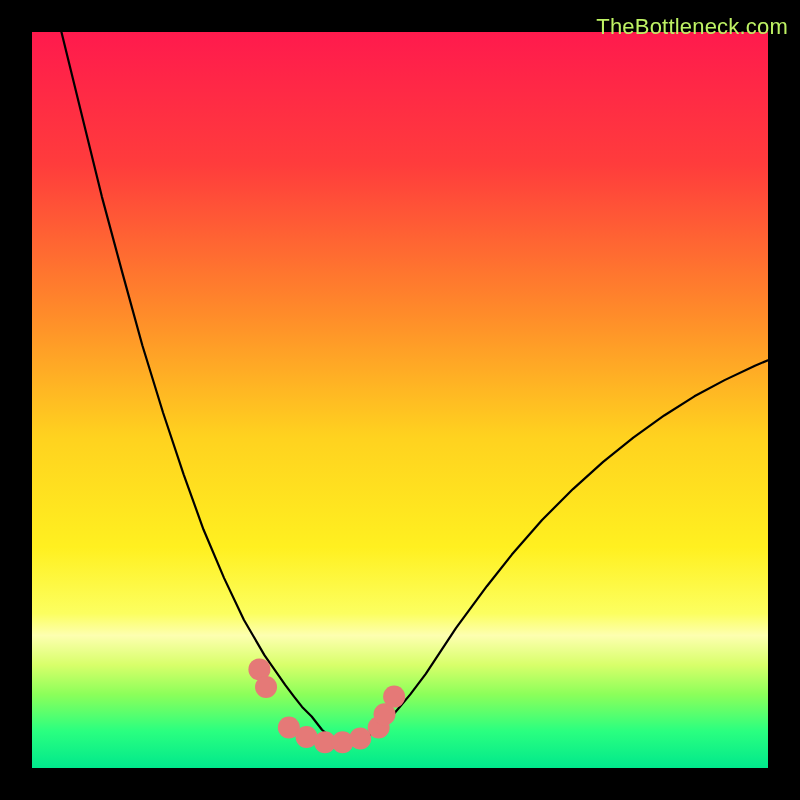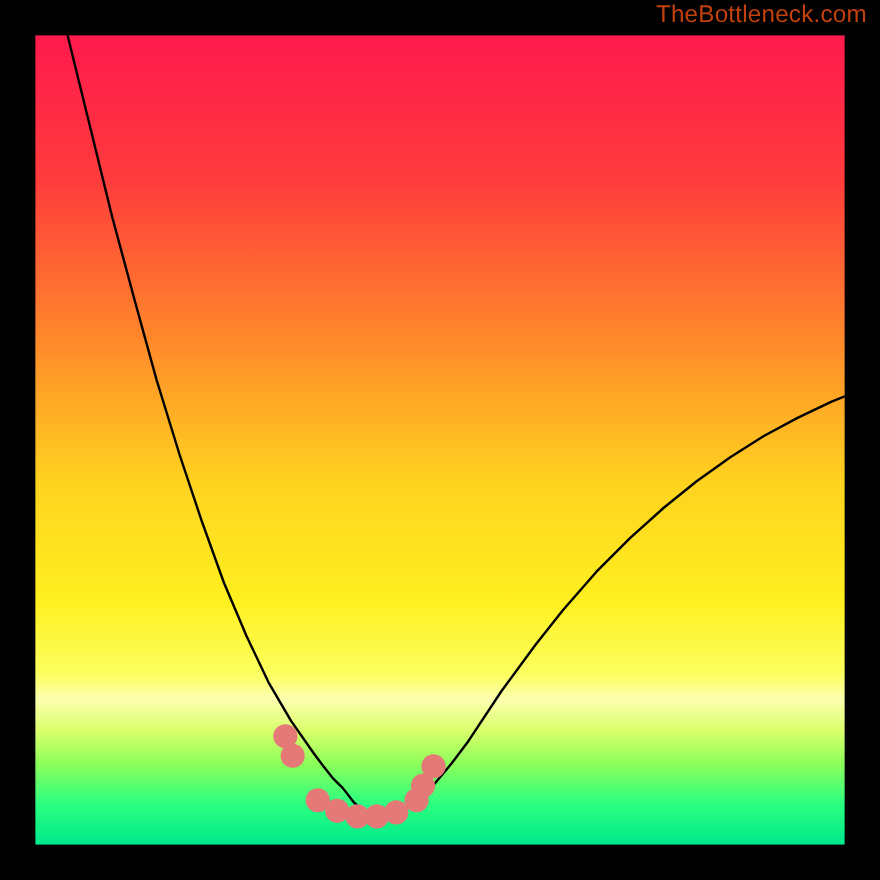--- a/index.html
+++ b/index.html
@@ -14,23 +14,23 @@
   .frame {
     position: absolute;
     left: 0;
     top: 0;
     width: 800px;
     height: 800px;
     background: #000;
   }
   .watermark {
     position: absolute;
-    top: 0;
+    top: 14px;
     right: 12px;
-    color: #c2410c;
+    color: #bef264;
     font-size: 22px;
     font-weight: 500;
     letter-spacing: 0.2px;
     z-index: 10;
   }
   .plot {
     position: absolute;
     left: 32px;
     top: 32px;
     width: 736px;

